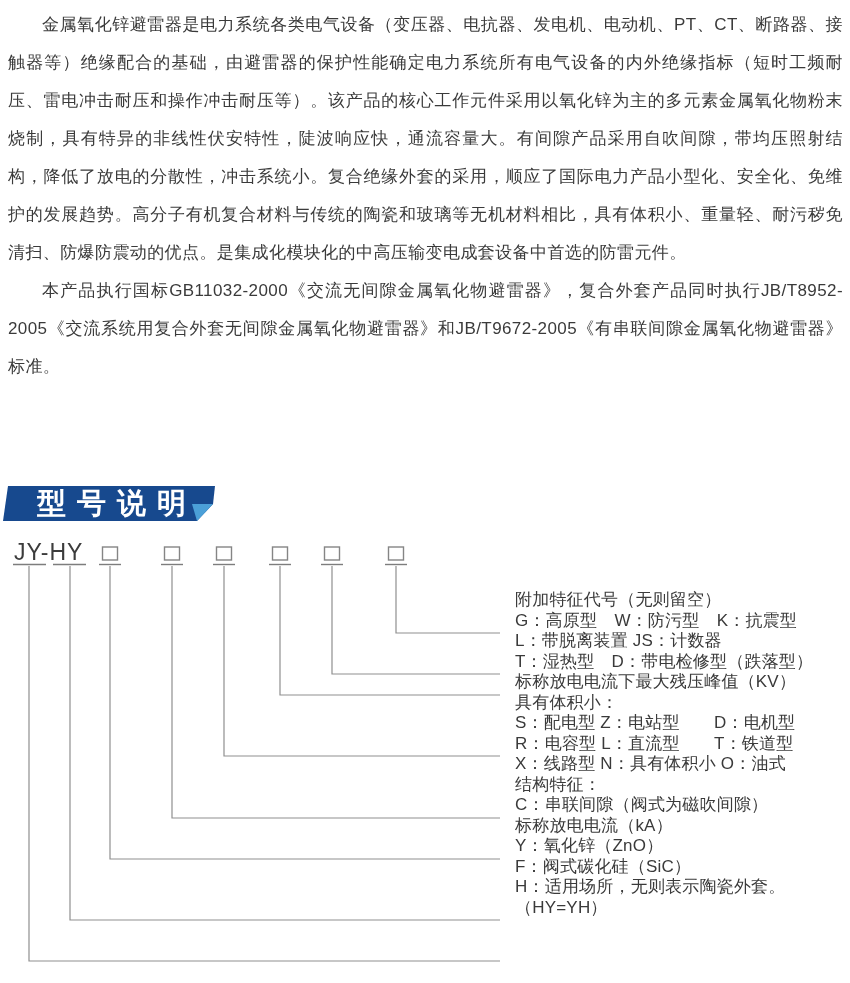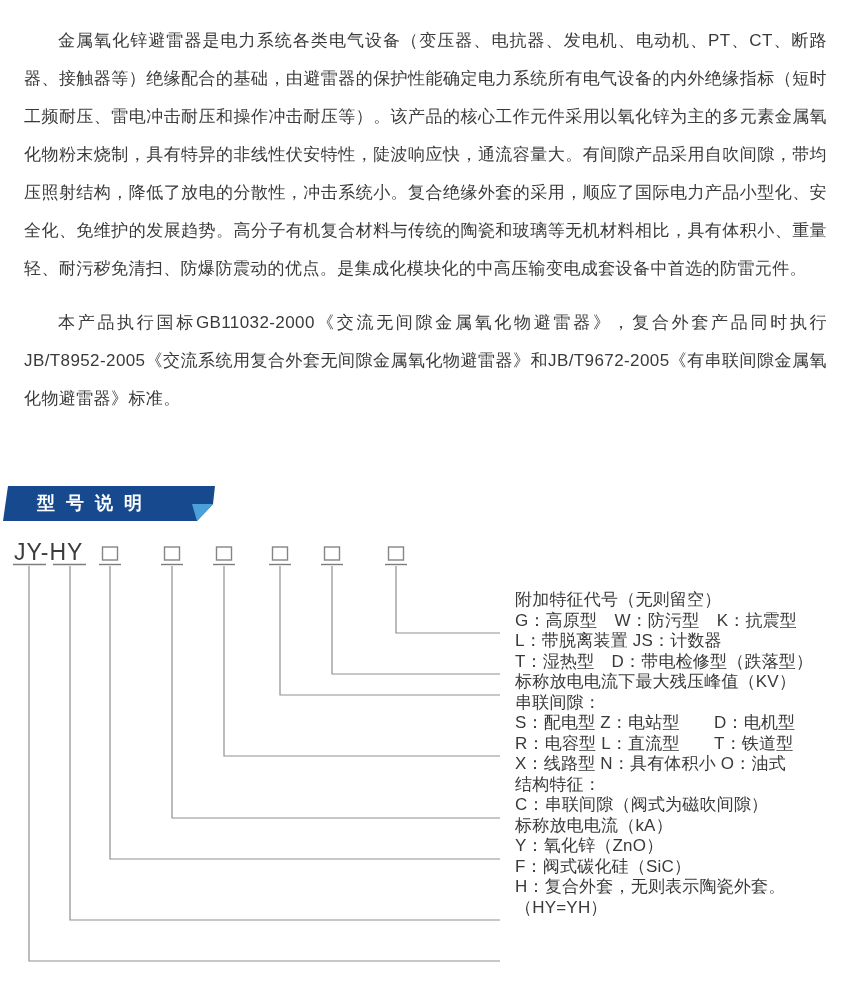--- a/index.html
+++ b/index.html
@@ -13,21 +13,21 @@
     color: #3a3a3a;
   }
   
   .intro {
     position: absolute;
     left: 8px;
     top: 6px;
     width: 835px;
   }
   .intro p {
-    margin: 16px;
+    margin: 0;
     text-indent: 2em;
     font-size: 17px;
     line-height: 38px;
     letter-spacing: 0.4px;
     text-align: justify;
     font-weight: 500;
     color: #3a3a3a;
   }
   
   .banner {
@@ -37,21 +37,21 @@
     width: 240px;
     height: 40px;
   }
   .banner svg { position: absolute; left: 0; top: 0; }
   .banner-title {
     position: absolute;
     left: 37px;
     top: 1px;
     height: 37px;
     line-height: 37px;
-    font-size: 18px;
+    font-size: 29px;
     font-weight: bold;
     letter-spacing: 11px;
     color: #ffffff;
     white-space: nowrap;
   }
   
   .diagram {
     position: absolute;
     left: 0;
     top: 540px;
@@ -140,28 +140,28 @@
     </svg>
 
     <div class="model-code">JY-HY</div>
 
     <div class="labels-col">
       <div class="lr">附加特征代号（无则留空）</div>
       <div class="lr">G：高原型　W：防污型　K：抗震型</div>
       <div class="lr">L：带脱离装置 JS：计数器</div>
       <div class="lr">T：湿热型　D：带电检修型（跌落型）</div>
       <div class="lr">标称放电电流下最大残压峰值（KV）</div>
-      <div class="lr">串联间隙：</div>
+      <div class="lr">具有体积小：</div>
       <div class="lr">S：配电型 Z：电站型　　D：电机型</div>
       <div class="lr">R：电容型 L：直流型　　T：铁道型</div>
       <div class="lr">X：线路型 N：具有体积小 O：油式</div>
       <div class="lr">结构特征：</div>
       <div class="lr">C：串联间隙（阀式为磁吹间隙）</div>
       <div class="lr">标称放电电流（kA）</div>
       <div class="lr">Y：氧化锌（ZnO）</div>
       <div class="lr">F：阀式碳化硅（SiC）</div>
-      <div class="lr">H：复合外套，无则表示陶瓷外套。</div>
+      <div class="lr">H：适用场所，无则表示陶瓷外套。</div>
       <div class="lr">（HY=YH）</div>
     </div>
 
   </div>
 
 </div>
 
 </body></html>

